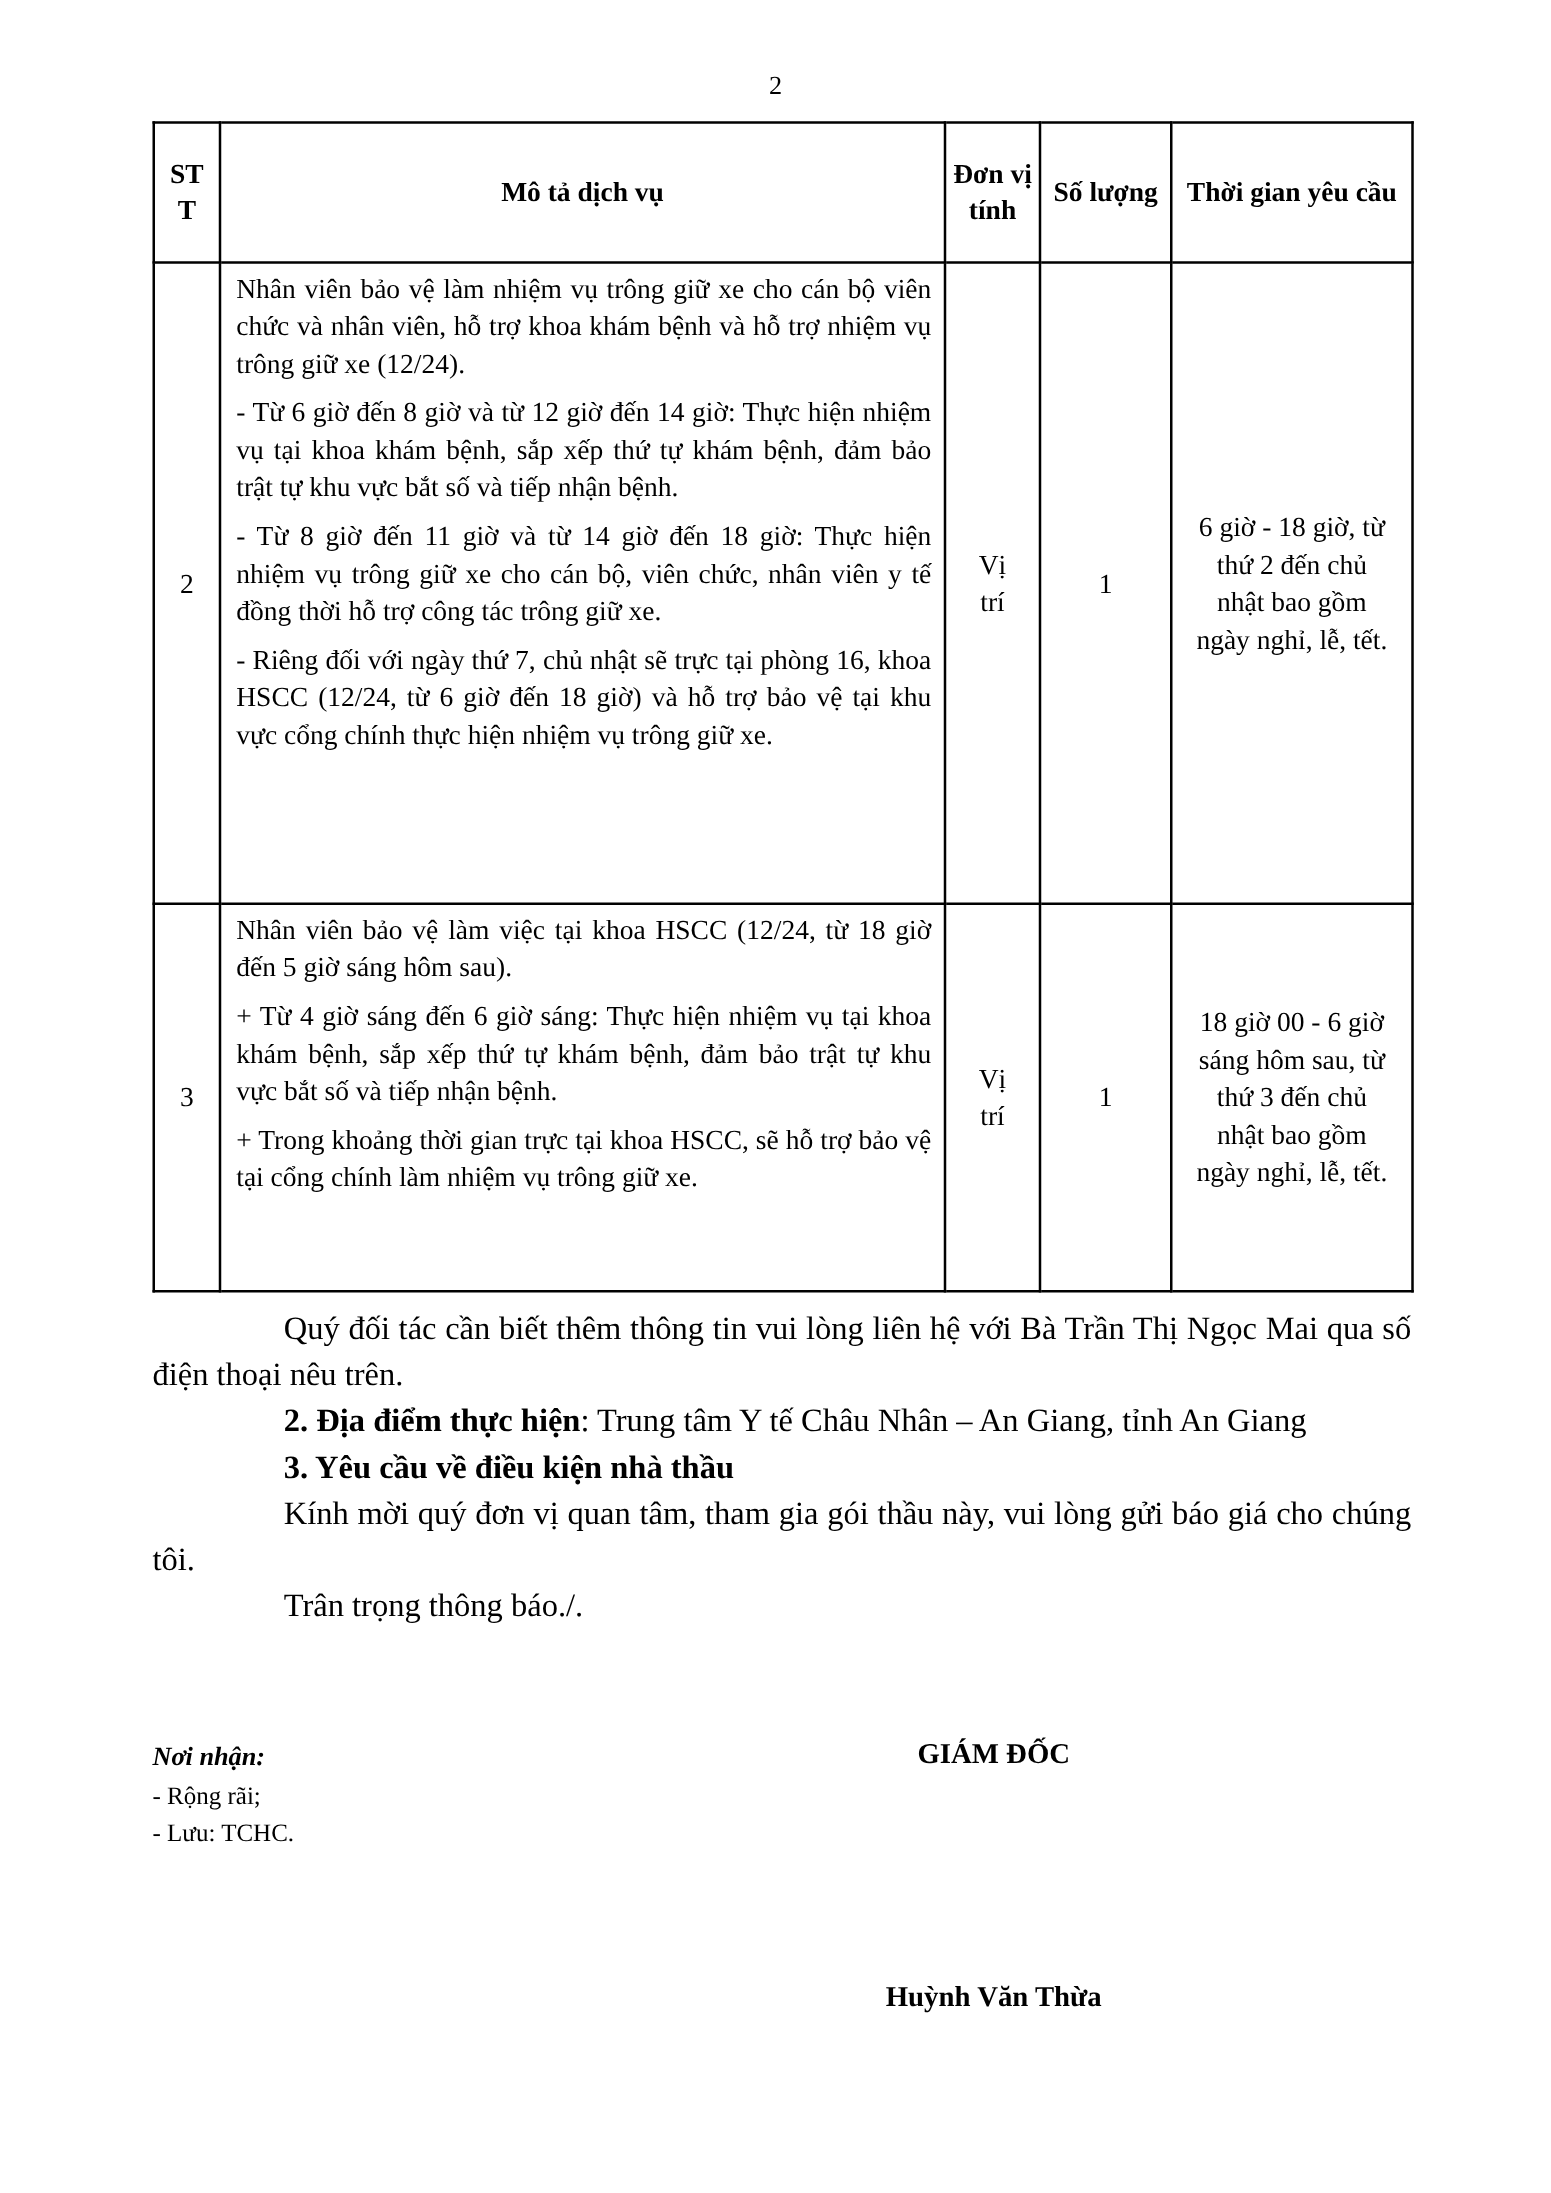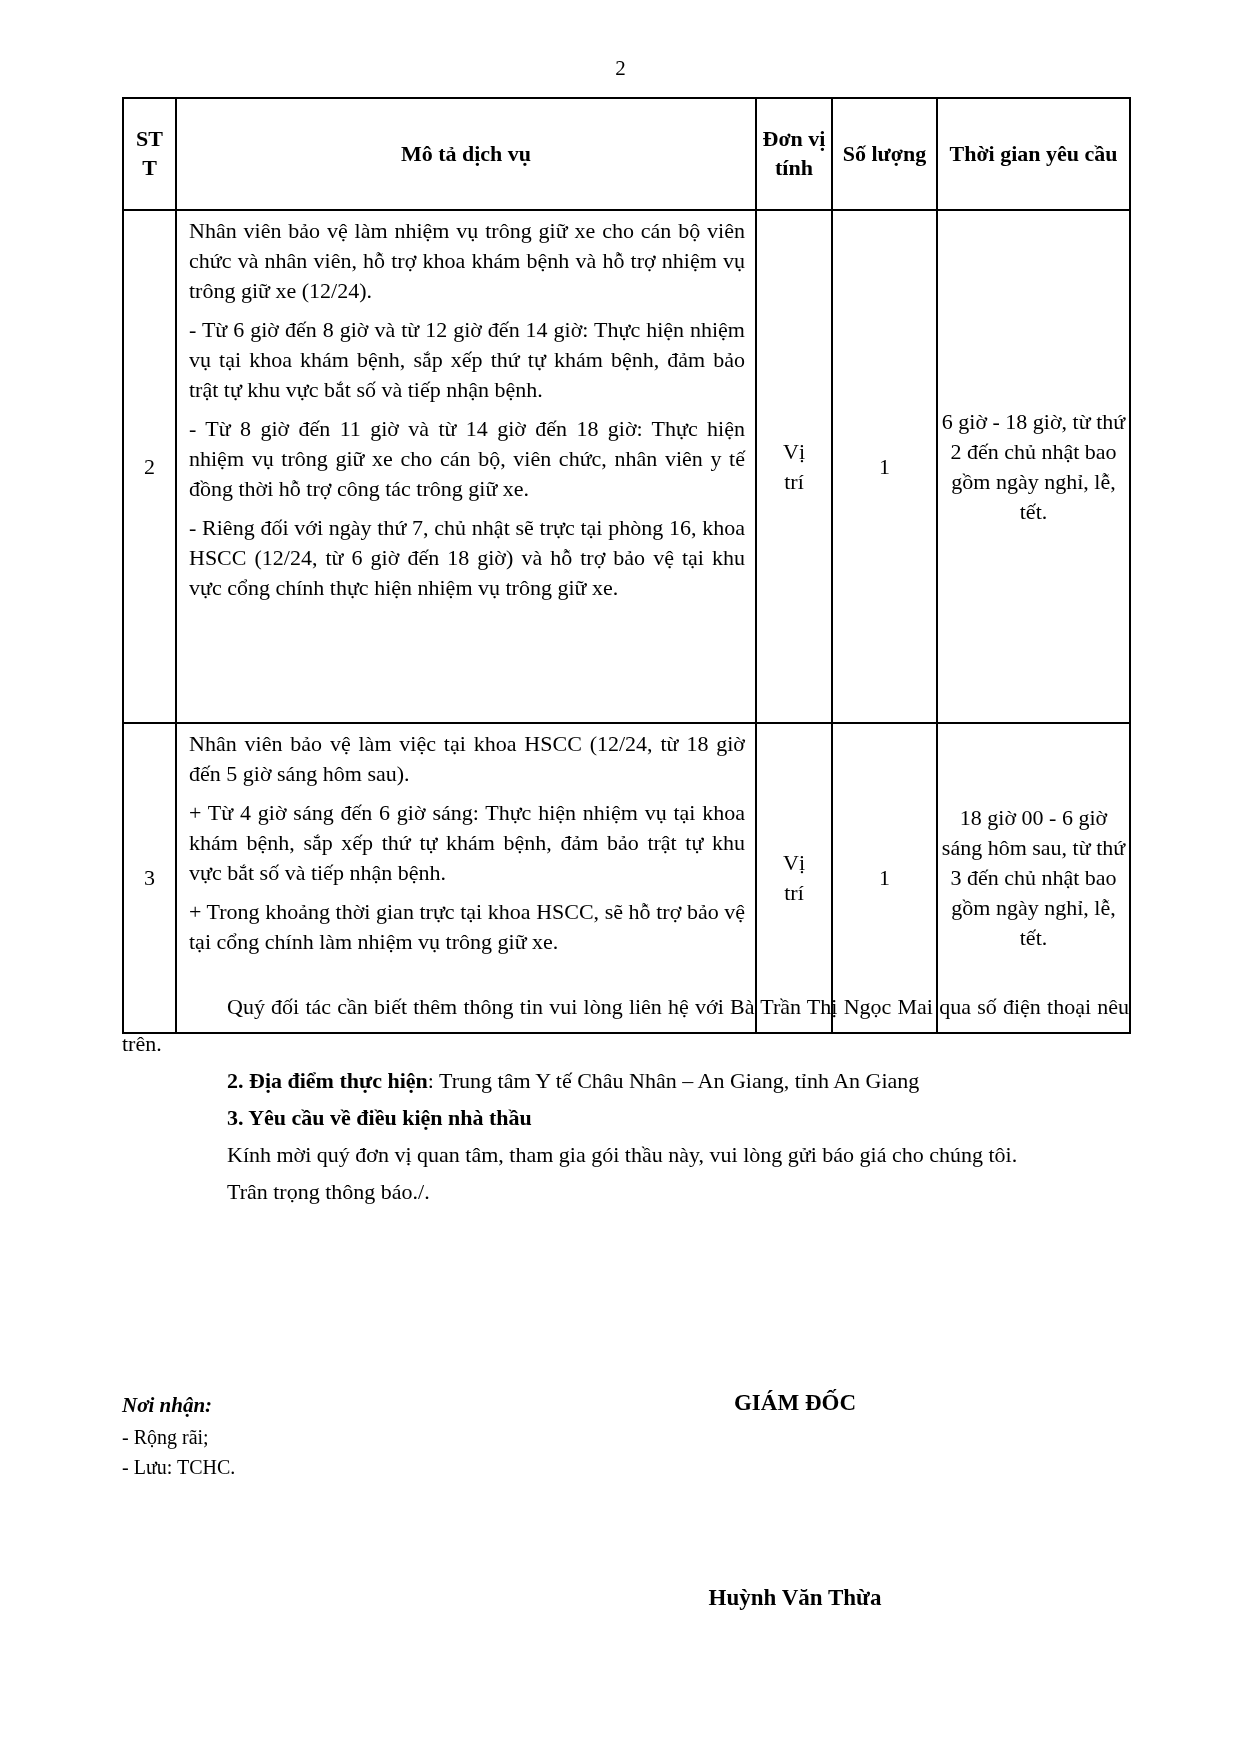--- a/index.html
+++ b/index.html
@@ -50,24 +50,24 @@
     line-height:30px;
     text-align:justify;
   }
   td.cell-desc p:last-child{margin-bottom:0;}
   td.cell-unit,td.cell-qty,td.cell-time{
     font-size:22px;
     text-align:center;
     vertical-align:middle;
   }
   .unit-inner{max-width:34px;margin:0 auto;line-height:30px;}
-  .time-inner{line-height:30px;padding:0 0;}
+  .time-inner{line-height:30px;padding:0 17px;}
   .body-text{
-    position:absolute;left:122px;top:988px;width:1007px;
-    font-size:22px;line-height:37px;
+    position:absolute;left:122px;top:1044px;width:1007px;
+    font-size:26px;line-height:37px;
   }
   .body-text p{margin:0;text-align:justify;}
   .body-text p.indent{text-indent:105px;}
   .recipients{
     position:absolute;left:122px;top:1390px;
     font-size:20px;line-height:30px;
   }
   .recipients-label{font-weight:bold;font-style:italic;font-size:21px;margin-bottom:2px;}
   .director-title{
     position:absolute;left:585px;top:1390px;width:420px;

